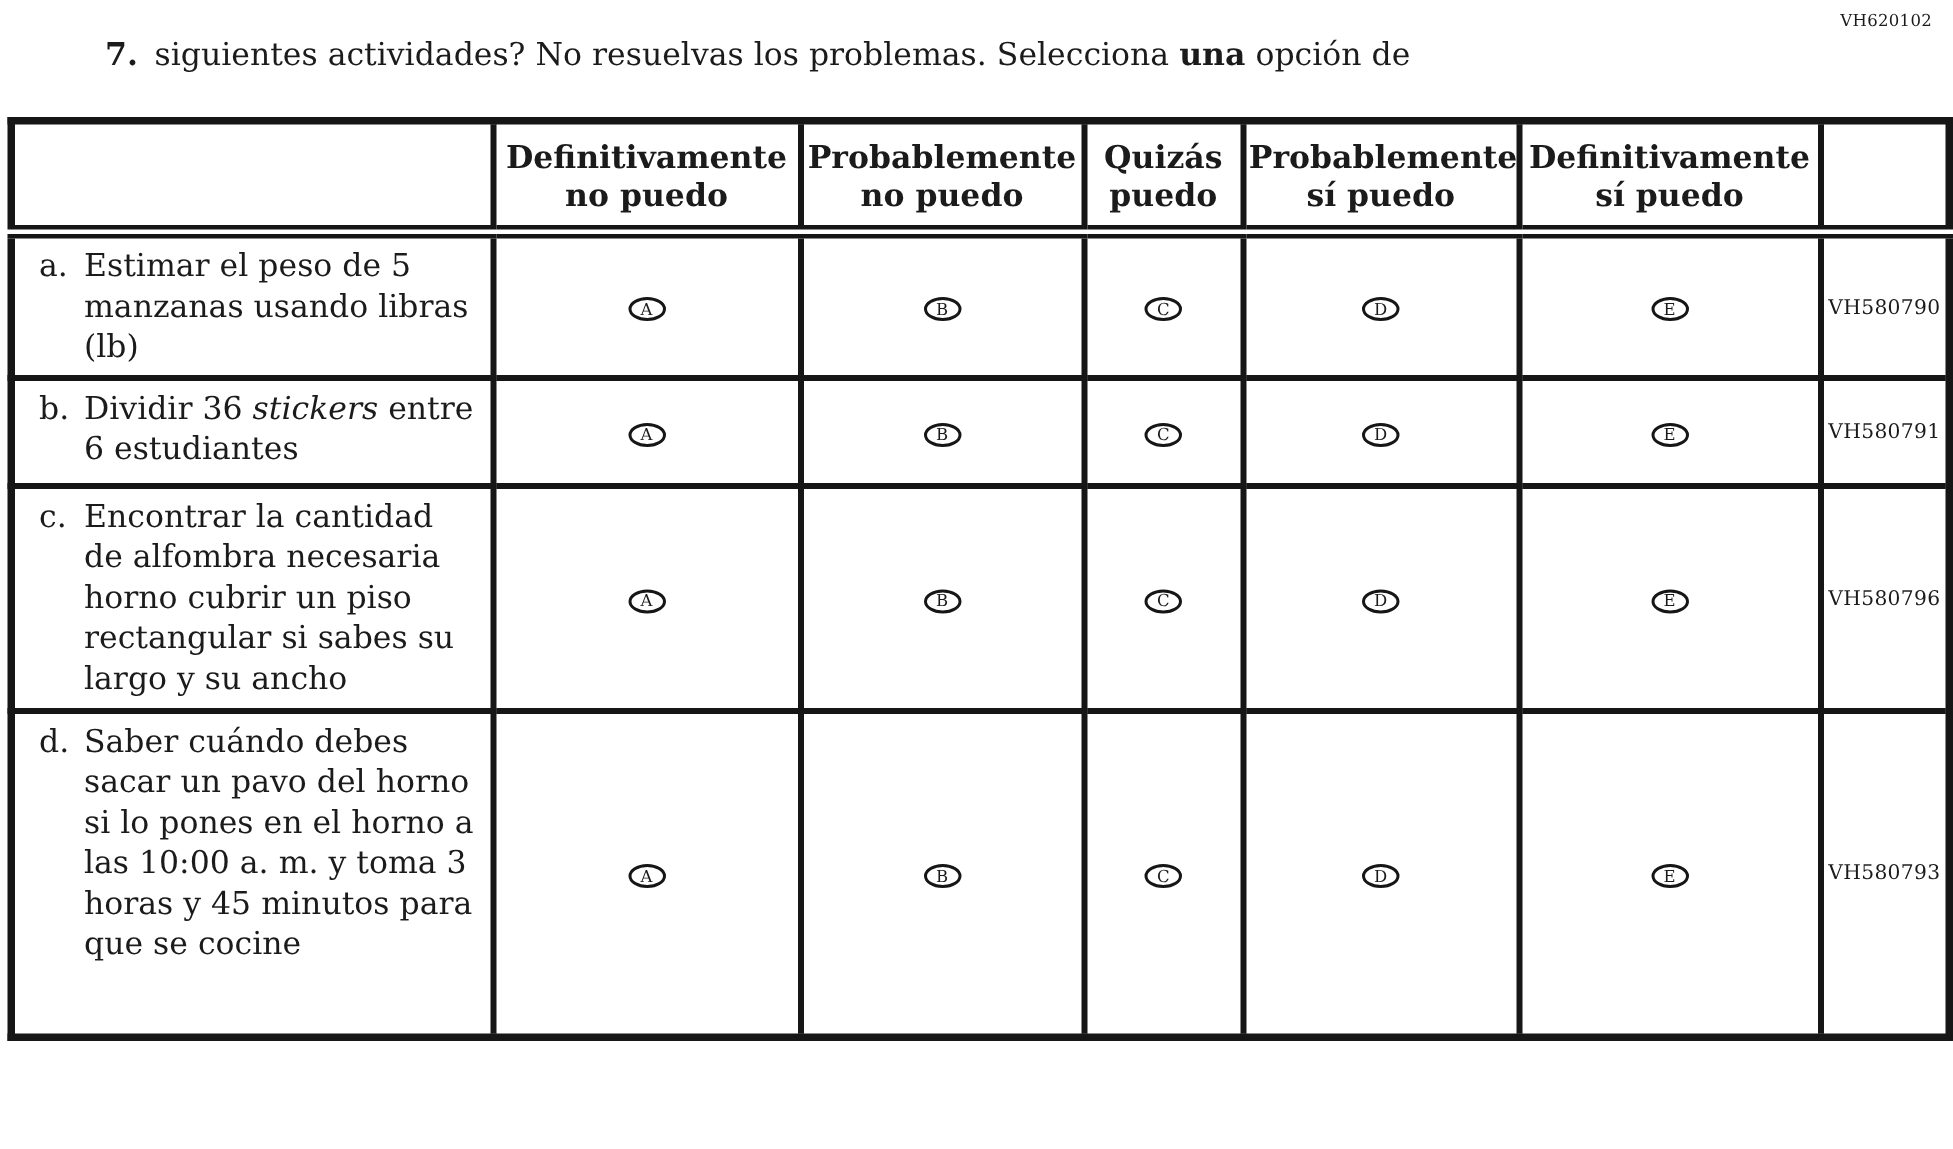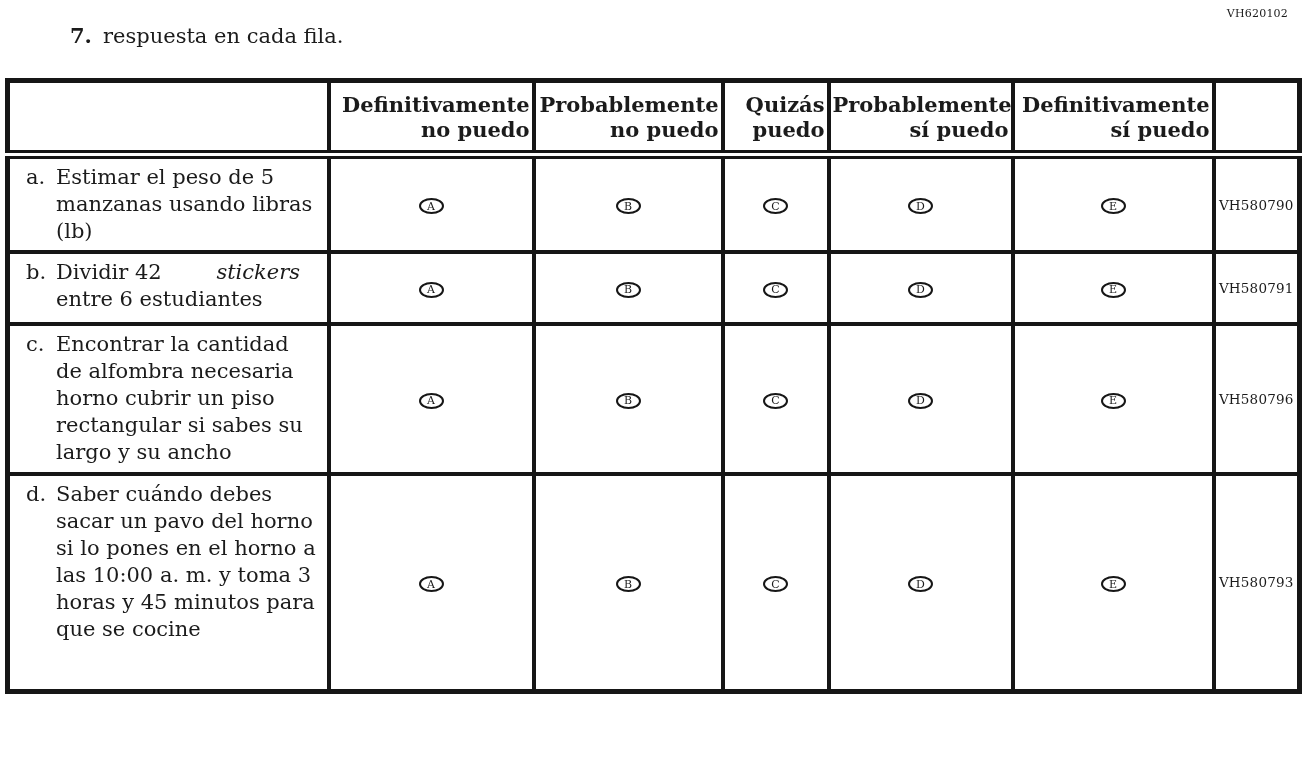--- a/index.html
+++ b/index.html
@@ -31,38 +31,38 @@
     width: 33px;
     flex: 0 0 33px;
   }
   .q-text {
     font-size: 21px;
     line-height: 28px;
     max-width: 1060px;
   }
   .q-line { display: block; }
   .bd { font-weight: bold; }
-  .it { font-style: italic; margin-left: 48px; }
+  .it { font-style: italic; }
 
   table.matrix {
     border-collapse: collapse;
     table-layout: fixed;
     width: 1292px;
     margin: 28px 0 0 5px;
     border: 5px solid #161616;
   }
   .matrix th, .matrix td {
     border: 4px solid #161616;
   }
   .matrix thead th {
     border-bottom: 9px double #161616;
     font-size: 21px;
     font-weight: bold;
     line-height: 25px;
-    text-align: right;
+    text-align: center;
     vertical-align: middle;
     padding: 7px 2px;
   }
   .hdr-line { display: block; }
 
   td.stub {
     vertical-align: top;
     padding: 5px 8px 5px 16px;
     font-size: 21px;
     line-height: 27px;
@@ -98,21 +98,21 @@
   }
 </style>
 </head>
 <body>
 
 <div class="page-code">VH620102</div>
 
 <div class="question">
   <span class="q-num">7.</span>
   <div class="q-text">
-    <span class="q-line">respuesta en cada fila.</span>
+    <span class="q-line"><span>siguientes actividades? No resuelvas los problemas. Selecciona </span><span class="bd">una</span><span> opción de</span></span>
   </div>
 </div>
 
 <table class="matrix">
   <colgroup>
     <col style="width:321px">
     <col style="width:205px">
     <col style="width:189px">
     <col style="width:106px">
     <col style="width:184px">
@@ -157,21 +157,21 @@
       <td class="opt"><span class="bubble">B</span></td>
       <td class="opt"><span class="bubble">C</span></td>
       <td class="opt"><span class="bubble">D</span></td>
       <td class="opt"><span class="bubble">E</span></td>
       <td class="code">VH580790</td>
     </tr>
     <tr style="height:72px">
       <td class="stub">
         <div class="stub-flex">
           <span class="row-letter">b.</span>
-          <span class="row-label"><span>Dividir 42 </span><span class="it">stickers</span><span> entre 6 estudiantes</span></span>
+          <span class="row-label"><span>Dividir 36 </span><span class="it">stickers</span><span> entre 6 estudiantes</span></span>
         </div>
       </td>
       <td class="opt"><span class="bubble">A</span></td>
       <td class="opt"><span class="bubble">B</span></td>
       <td class="opt"><span class="bubble">C</span></td>
       <td class="opt"><span class="bubble">D</span></td>
       <td class="opt"><span class="bubble">E</span></td>
       <td class="code">VH580791</td>
     </tr>
     <tr style="height:150px">

